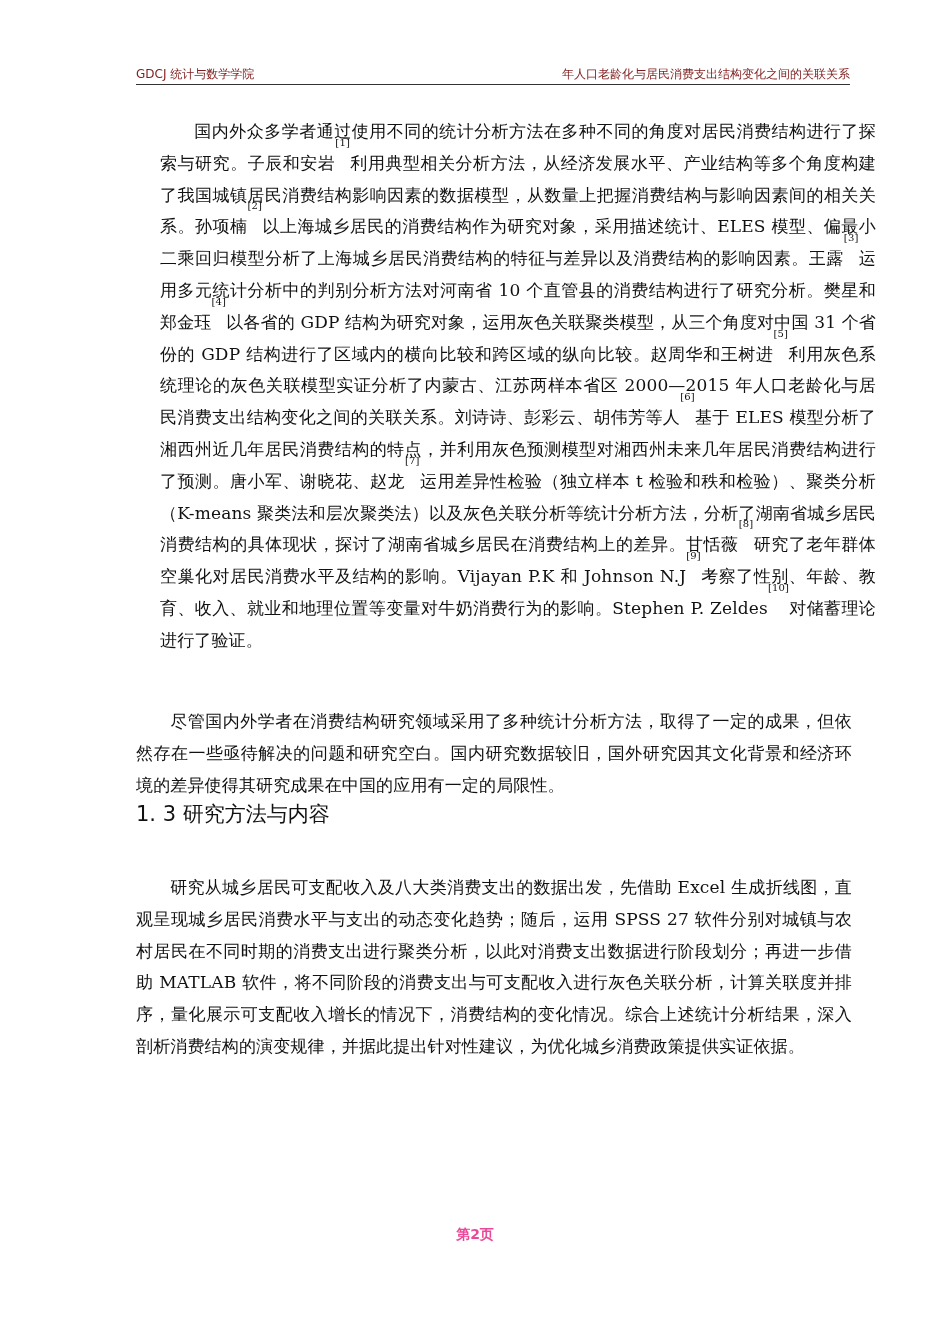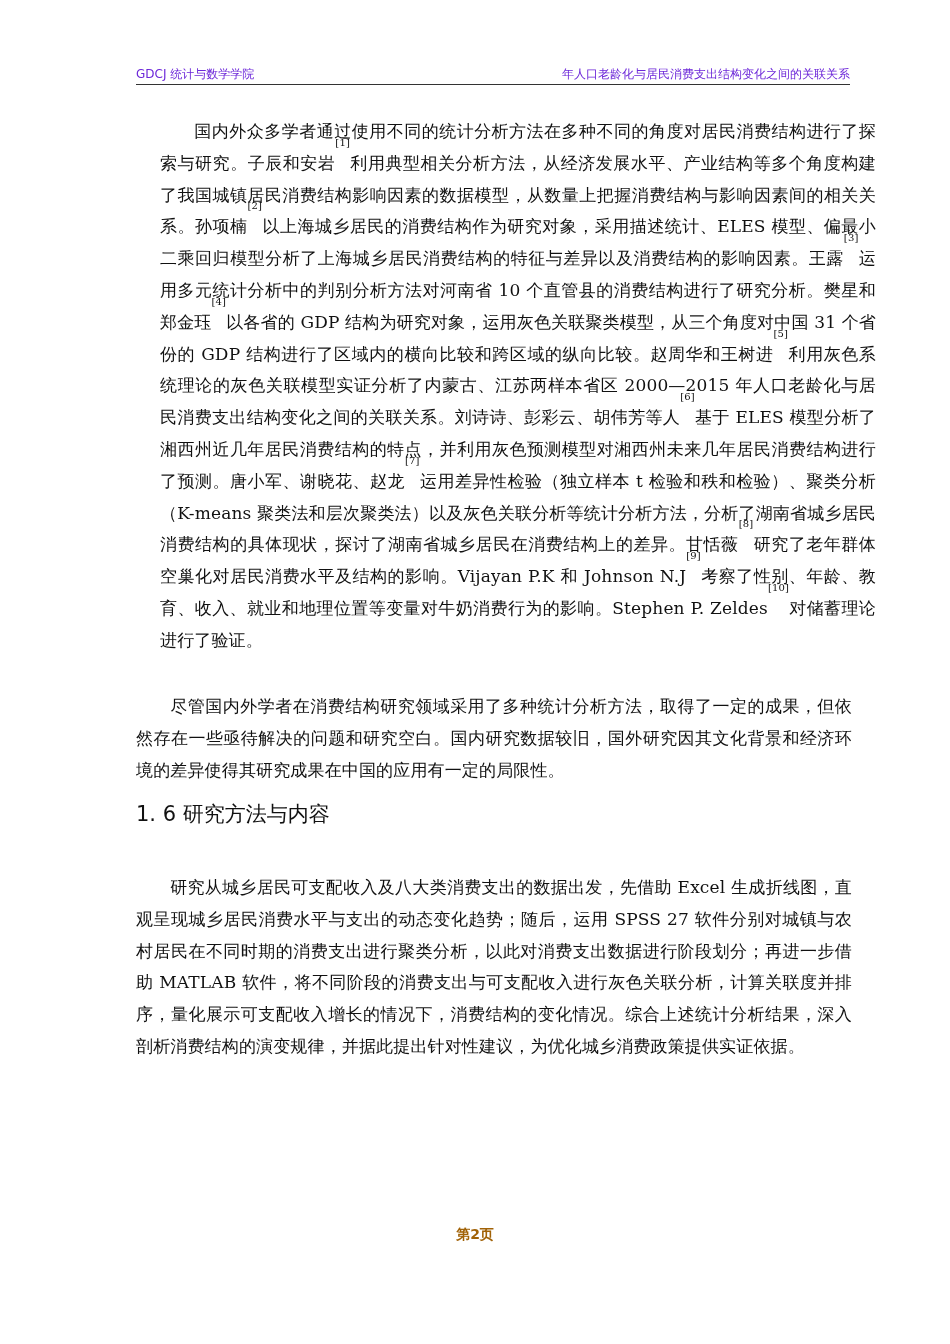--- a/index.html
+++ b/index.html
@@ -18,21 +18,21 @@
     .page-header {
       position: absolute;
       left: 136px;
       top: 66px;
       width: 714px;
       height: 18px;
       border-bottom: 1.5px solid #333333;
       font-family: "DejaVu Sans", "Liberation Sans", sans-serif;
       font-size: 12px;
       line-height: 16px;
-      color: #6d28d9;
+      color: #7f1d1d;
     }
     .page-header .left {
       position: absolute;
       left: 0;
       top: 0;
     }
     .page-header .right {
       position: absolute;
       right: 0;
       top: 0;
@@ -55,21 +55,21 @@
       width: 34px;
     }
     .para sup {
       font-size: 10px;
       vertical-align: top;
       position: relative;
       top: -5px;
       line-height: 0;
     }
     #p1 { top: 116px; margin-left: 24px; }
-    #p2 { top: 691px; }
+    #p2 { top: 706px; }
     .section-heading {
       position: absolute;
       left: 136px;
       top: 798px;
       font-family: "DejaVu Sans", "Liberation Sans", sans-serif;
       font-size: 21px;
       line-height: 32px;
       color: #111111;
       margin: 0;
       font-weight: normal;
@@ -77,38 +77,38 @@
     #p3 { top: 844px; margin-top: 28px; }
     .page-footer {
       position: absolute;
       left: 0;
       width: 950px;
       top: 1226px;
       text-align: center;
       font-family: "DejaVu Sans", "Liberation Sans", sans-serif;
       font-weight: bold;
       font-size: 14px;
-      color: #a16207;
+      color: #ec4899;
     }
   </style>
 </head>
 <body>
 
 <div class="page-header">
   <span class="left">GDCJ 统计与数学学院</span>
   <span class="right">年人口老龄化与居民消费支出结构变化之间的关联关系</span>
 </div>
 
 <div class="body-text" id="p1">
   <p class="para"><span class="indent"></span><span>国内外众多学者通过使用不同的统计分析方法在多种不同的角度对居民消费结构进行了探索与研究。子辰和安岩</span><sup>[1]</sup><span>利用典型相关分析方法，从经济发展水平、产业结构等多个角度构建了我国城镇居民消费结构影响因素的数据模型，从数量上把握消费结构与影响因素间的相关关系。孙项楠</span><sup>[2]</sup><span>以上海城乡居民的消费结构作为研究对象，采用描述统计、ELES 模型、偏最小二乘回归模型分析了上海城乡居民消费结构的特征与差异以及消费结构的影响因素。王露</span><sup>[3]</sup><span>运用多元统计分析中的判别分析方法对河南省 10 个直管县的消费结构进行了研究分析。樊星和郑金珏</span><sup>[4]</sup><span>以各省的 GDP 结构为研究对象，运用灰色关联聚类模型，从三个角度对中国 31 个省份的 GDP 结构进行了区域内的横向比较和跨区域的纵向比较。赵周华和王树进</span><sup>[5]</sup><span>利用灰色系统理论的灰色关联模型实证分析了内蒙古、江苏两样本省区 2000—2015 年人口老龄化与居民消费支出结构变化之间的关联关系。刘诗诗、彭彩云、胡伟芳等人</span><sup>[6]</sup><span>基于 ELES 模型分析了湘西州近几年居民消费结构的特点，并利用灰色预测模型对湘西州未来几年居民消费结构进行了预测。唐小军、谢晓花、赵龙</span><sup>[7]</sup><span>运用差异性检验（独立样本 t 检验和秩和检验）、聚类分析（K-means 聚类法和层次聚类法）以及灰色关联分析等统计分析方法，分析了湖南省城乡居民消费结构的具体现状，探讨了湖南省城乡居民在消费结构上的差异。甘恬薇</span><sup>[8]</sup><span>研究了老年群体空巢化对居民消费水平及结构的影响。Vijayan P.K 和 Johnson N.J</span><sup>[9]</sup><span>考察了性别、年龄、教育、收入、就业和地理位置等变量对牛奶消费行为的影响。Stephen P. Zeldes</span><sup>[10]</sup><span>对储蓄理论进行了验证。</span></p>
 </div>
 
 <div class="body-text" id="p2">
   <p class="para"><span class="indent"></span><span>尽管国内外学者在消费结构研究领域采用了多种统计分析方法，取得了一定的成果，但依然存在一些亟待解决的问题和研究空白。国内研究数据较旧，国外研究因其文化背景和经济环境的差异使得其研究成果在中国的应用有一定的局限性。</span></p>
 </div>
 
-<h2 class="section-heading">1. 6 研究方法与内容</h2>
+<h2 class="section-heading">1. 3 研究方法与内容</h2>
 
 <div class="body-text" id="p3">
   <p class="para"><span class="indent"></span><span>研究从城乡居民可支配收入及八大类消费支出的数据出发，先借助 Excel 生成折线图，直观呈现城乡居民消费水平与支出的动态变化趋势；随后，运用 SPSS 27 软件分别对城镇与农村居民在不同时期的消费支出进行聚类分析，以此对消费支出数据进行阶段划分；再进一步借助 MATLAB 软件，将不同阶段的消费支出与可支配收入进行灰色关联分析，计算关联度并排序，量化展示可支配收入增长的情况下，消费结构的变化情况。综合上述统计分析结果，深入剖析消费结构的演变规律，并据此提出针对性建议，为优化城乡消费政策提供实证依据。</span></p>
 </div>
 
 <div class="page-footer">第2页</div>
 
 </body></html>

